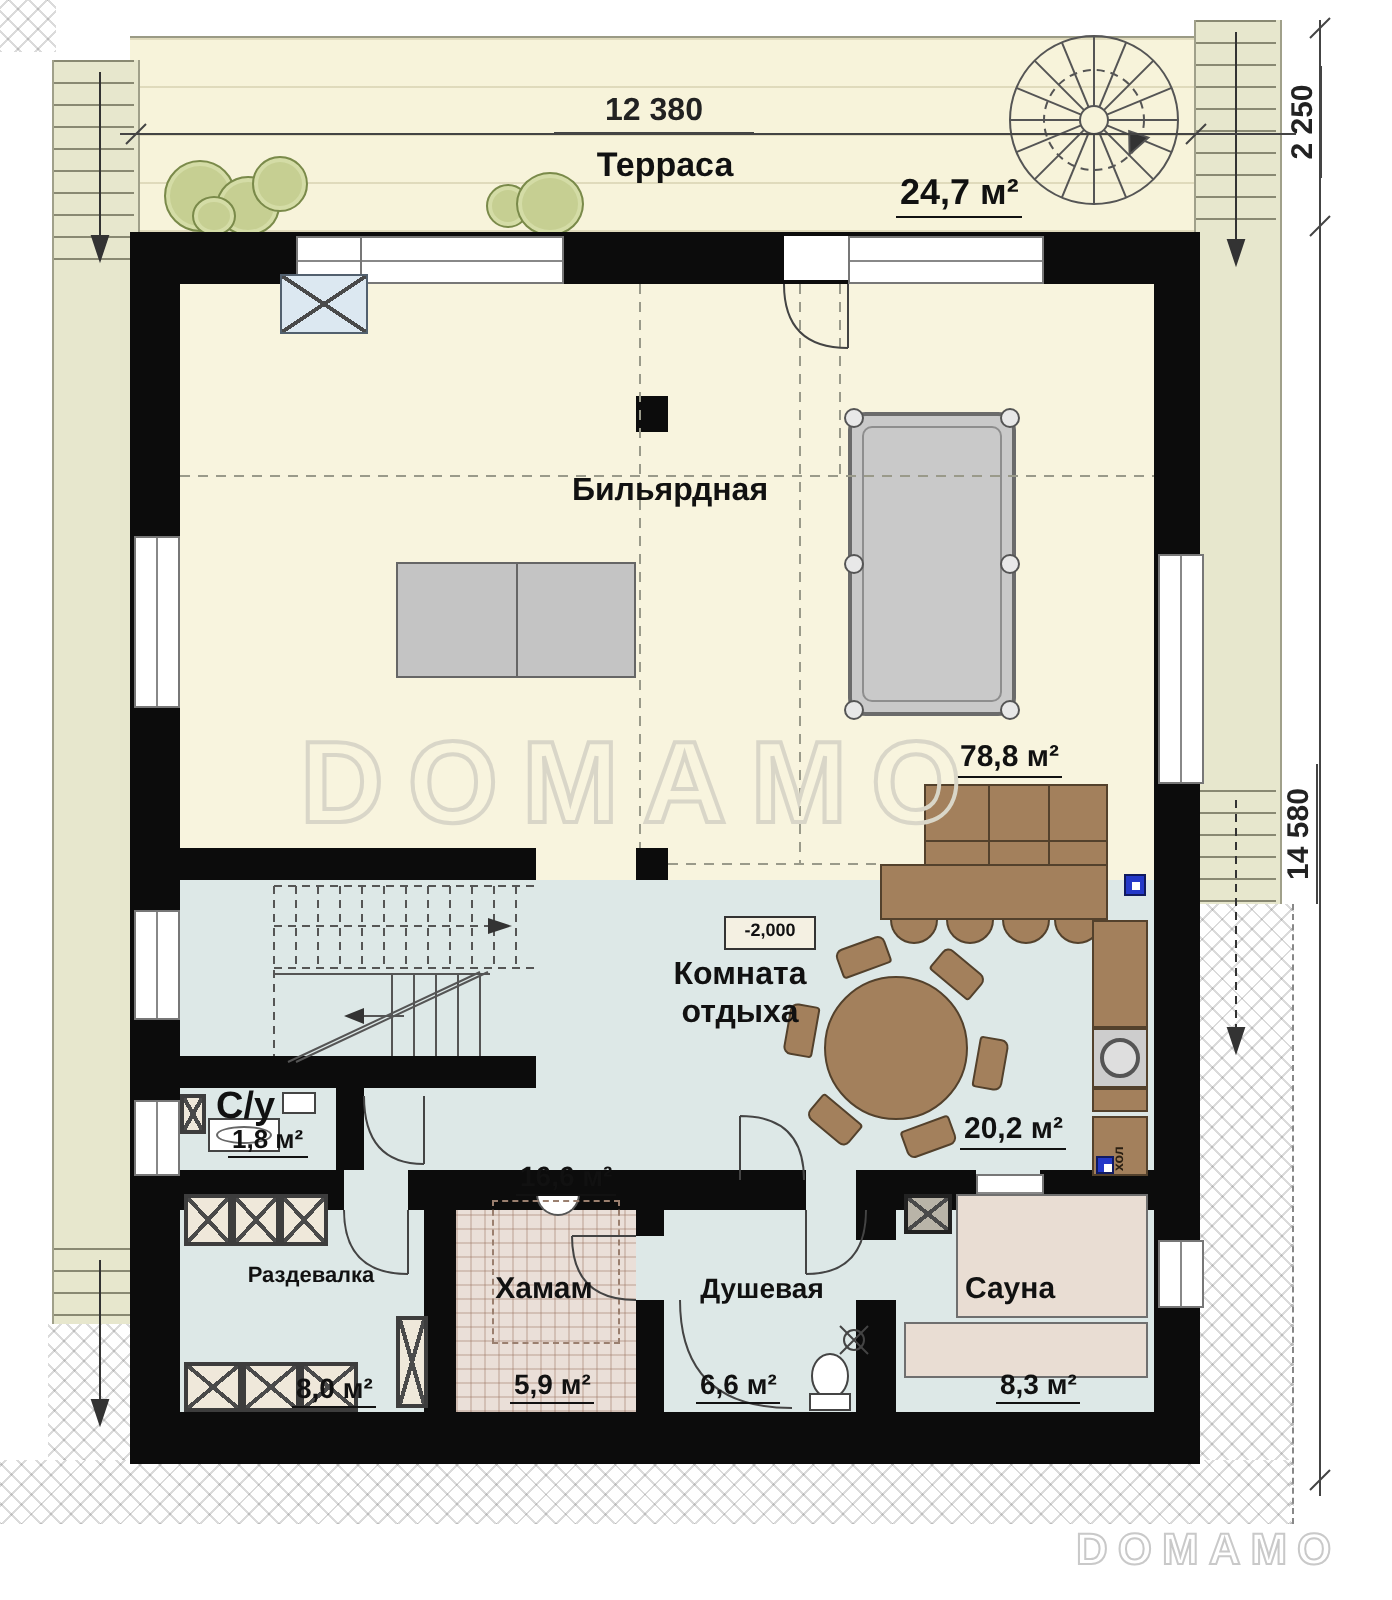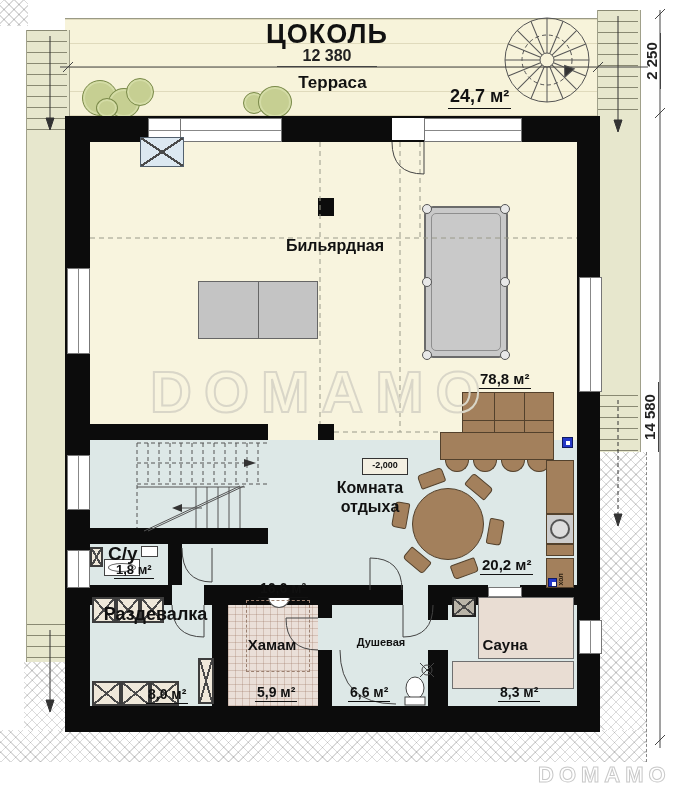--- a/index.html
+++ b/index.html
@@ -261,45 +261,44 @@
     </g>
 
     <g stroke="#444" stroke-width="1" fill="none">
       <path d="M60,67 H648"></path>
       <path d="M63,72 L73,62 M593,72 L603,62"></path>
       <path d="M660,10 V748"></path>
       <path d="M655,19 L665,9 M655,118 L665,108 M655,745 L665,735"></path>
     </g>
   </svg>
 
-  <div class="abs rname" style="left:227px;top:18px;width:200px;font-size:27px;letter-spacing:1px;">ЦОКОЛЬ</div>
   <div class="abs dimlab" style="left:277px;top:47px;width:100px;font-size:16px;border-bottom:1px solid #444;padding-bottom:1px;">12 380</div>
   <div class="abs rname" style="left:290px;top:73px;width:85px;font-size:17px;">Терраса</div>
   <div class="abs area" style="left:448px;top:86px;font-size:18px;">24,7 м²</div>
 
   <div class="abs rname" style="left:270px;top:236px;width:130px;font-size:16px;">Бильярдная</div>
   <div class="abs area" style="left:478px;top:370px;font-size:15px;">78,8 м²</div>
 
   <div class="abs rname" style="left:325px;top:478px;width:90px;font-size:16px;">
     <div>Комната</div>
     <div>отдыха</div>
   </div>
   <div class="abs area" style="left:480px;top:556px;font-size:15px;">20,2 м²</div>
 
   <div class="abs rname" style="left:108px;top:543px;width:40px;font-size:19px;text-align:left;">С/у</div>
   <div class="abs area" style="left:114px;top:562px;font-size:13px;">1,8 м²</div>
   <div class="abs area" style="left:258px;top:560px;font-size:14px;margin-top:20px;">16,6 м²</div>
 
-  <div class="abs rname" style="left:103px;top:604px;width:105px;font-size:18px;">Раздевалка</div>
+  <div class="abs rname" style="left:103px;top:632px;width:105px;font-size:11px;">Раздевалка</div>
   <div class="abs area" style="left:146px;top:686px;font-size:14px;z-index:3;">8,0 м²</div>
 
   <div class="abs rname" style="left:234px;top:636px;width:76px;font-size:15px;">Хамам</div>
   <div class="abs area" style="left:255px;top:684px;font-size:14px;">5,9 м²</div>
 
-  <div class="abs rname" style="left:338px;top:636px;width:86px;font-size:11px;">Душевая</div>
+  <div class="abs rname" style="left:338px;top:636px;width:86px;font-size:14px;">Душевая</div>
   <div class="abs area" style="left:348px;top:684px;font-size:14px;z-index:3;">6,6 м²</div>
 
   <div class="abs rname" style="left:465px;top:636px;width:80px;font-size:15px;">Сауна</div>
   <div class="abs area" style="left:498px;top:684px;font-size:14px;z-index:3;">8,3 м²</div>
 
   <div class="abs dimlab rot" style="left:624px;top:52px;width:56px;font-size:15px;border-bottom:1px solid #444;">2 250</div>
   <div class="abs dimlab rot" style="left:615px;top:408px;width:70px;font-size:15px;border-bottom:1px solid #444;">14 580</div>
 
   <div class="abs wm" style="left:150px;top:358px;width:440px;font-size:58px;z-index:8;">DOMAMO</div>
   <div class="abs wm-small" style="left:538px;top:762px;width:160px;font-size:22px;z-index:8;">DOMAMO</div>

